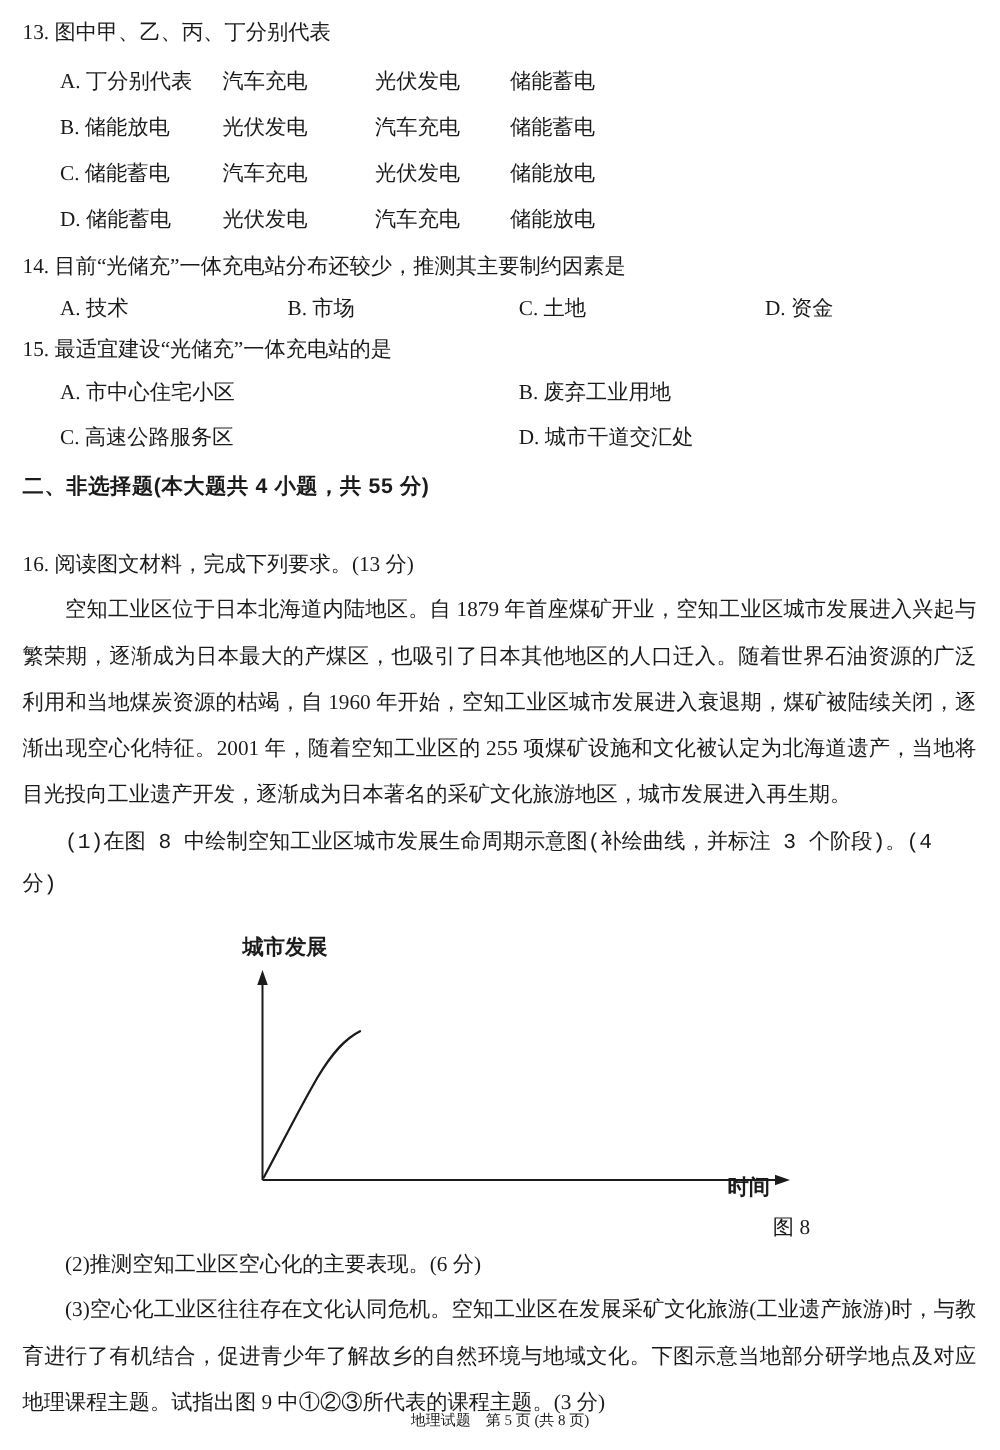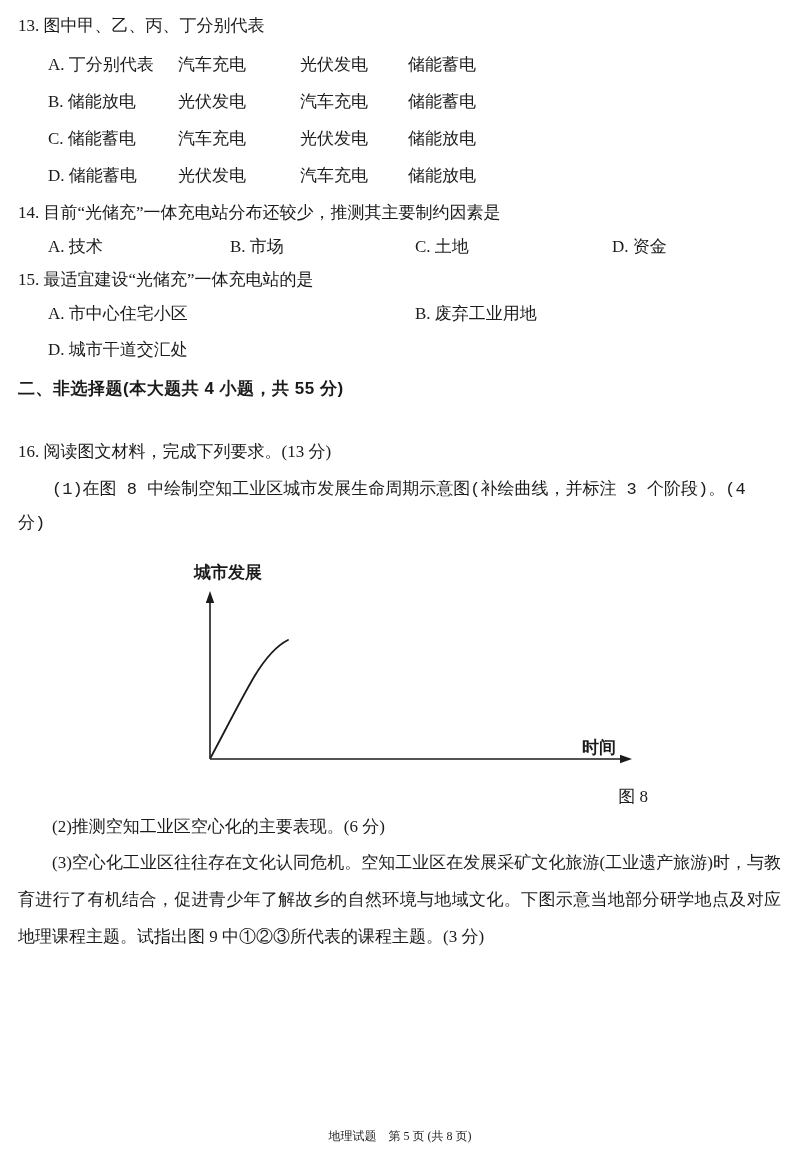--- a/index.html
+++ b/index.html
@@ -81,21 +81,21 @@
     position: absolute;
     left: 16px;
     top: 0;
     font-family: "Liberation Sans", "DejaVu Sans", sans-serif;
     font-weight: 700;
     font-size: 17px;
   }
   .fig-xlabel {
     position: absolute;
     left: 404px;
-    top: 175px;
+    top: 192px;
     font-family: "Liberation Sans", "DejaVu Sans", sans-serif;
     font-weight: 700;
     font-size: 17px;
   }
   .fig-svg {
     position: absolute;
     left: 24px;
     top: 30px;
   }
   .fig-caption {
@@ -153,26 +153,28 @@
     <span>A. 技术</span>
     <span>B. 市场</span>
     <span>C. 土地</span>
     <span>D. 资金</span>
   </div>
 
   <div class="stem stem-15">15. 最适宜建设“光储充”一体充电站的是</div>
   <div class="optgrid optgrid-15">
     <span>A. 市中心住宅小区</span>
     <span>B. 废弃工业用地</span>
+    <span>C. 高速公路服务区</span>
     <span>D. 城市干道交汇处</span>
   </div>
 
   <div class="section-title">二、非选择题(本大题共 4 小题，共 55 分)</div>
 
   <div class="stem stem-16">16. 阅读图文材料，完成下列要求。(13 分)</div>
+  <p class="material">空知工业区位于日本北海道内陆地区。自 1879 年首座煤矿开业，空知工业区城市发展进入兴起与繁荣期，逐渐成为日本最大的产煤区，也吸引了日本其他地区的人口迁入。随着世界石油资源的广泛利用和当地煤炭资源的枯竭，自 1960 年开始，空知工业区城市发展进入衰退期，煤矿被陆续关闭，逐渐出现空心化特征。2001 年，随着空知工业区的 255 项煤矿设施和文化被认定为北海道遗产，当地将目光投向工业遗产开发，逐渐成为日本著名的采矿文化旅游地区，城市发展进入再生期。</p>
 
   <div class="subq subq-1">(1)在图 8 中绘制空知工业区城市发展生命周期示意图(补绘曲线，并标注 3 个阶段)。(4 分)</div>
 
   <div class="figure">
     <div class="fig-ylabel">城市发展</div>
     <svg class="fig-svg" width="430" height="175" viewBox="0 0 430 175">
 
       <line x1="8" y1="168" x2="8" y2="10" stroke="#1b1b1b" stroke-width="1.6"></line>
       <polygon points="8,0 3.8,12 12.2,12" fill="#1b1b1b"></polygon>
 

